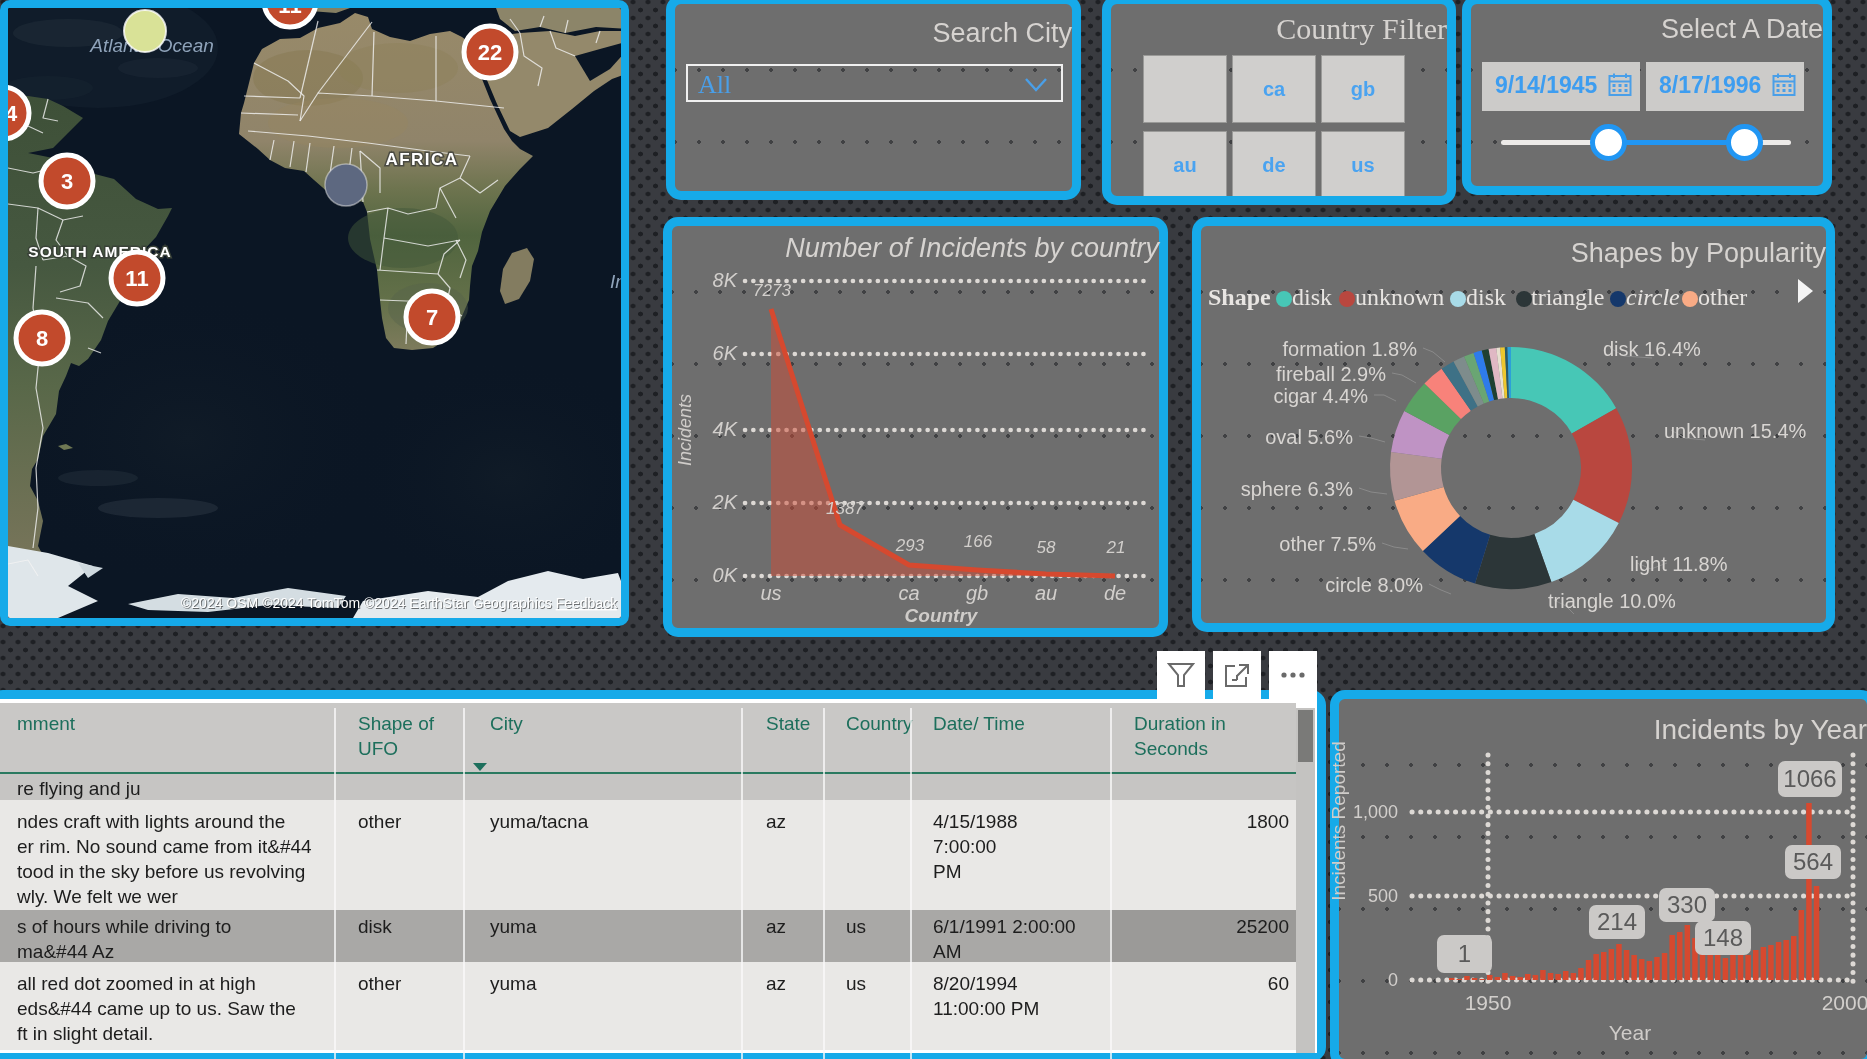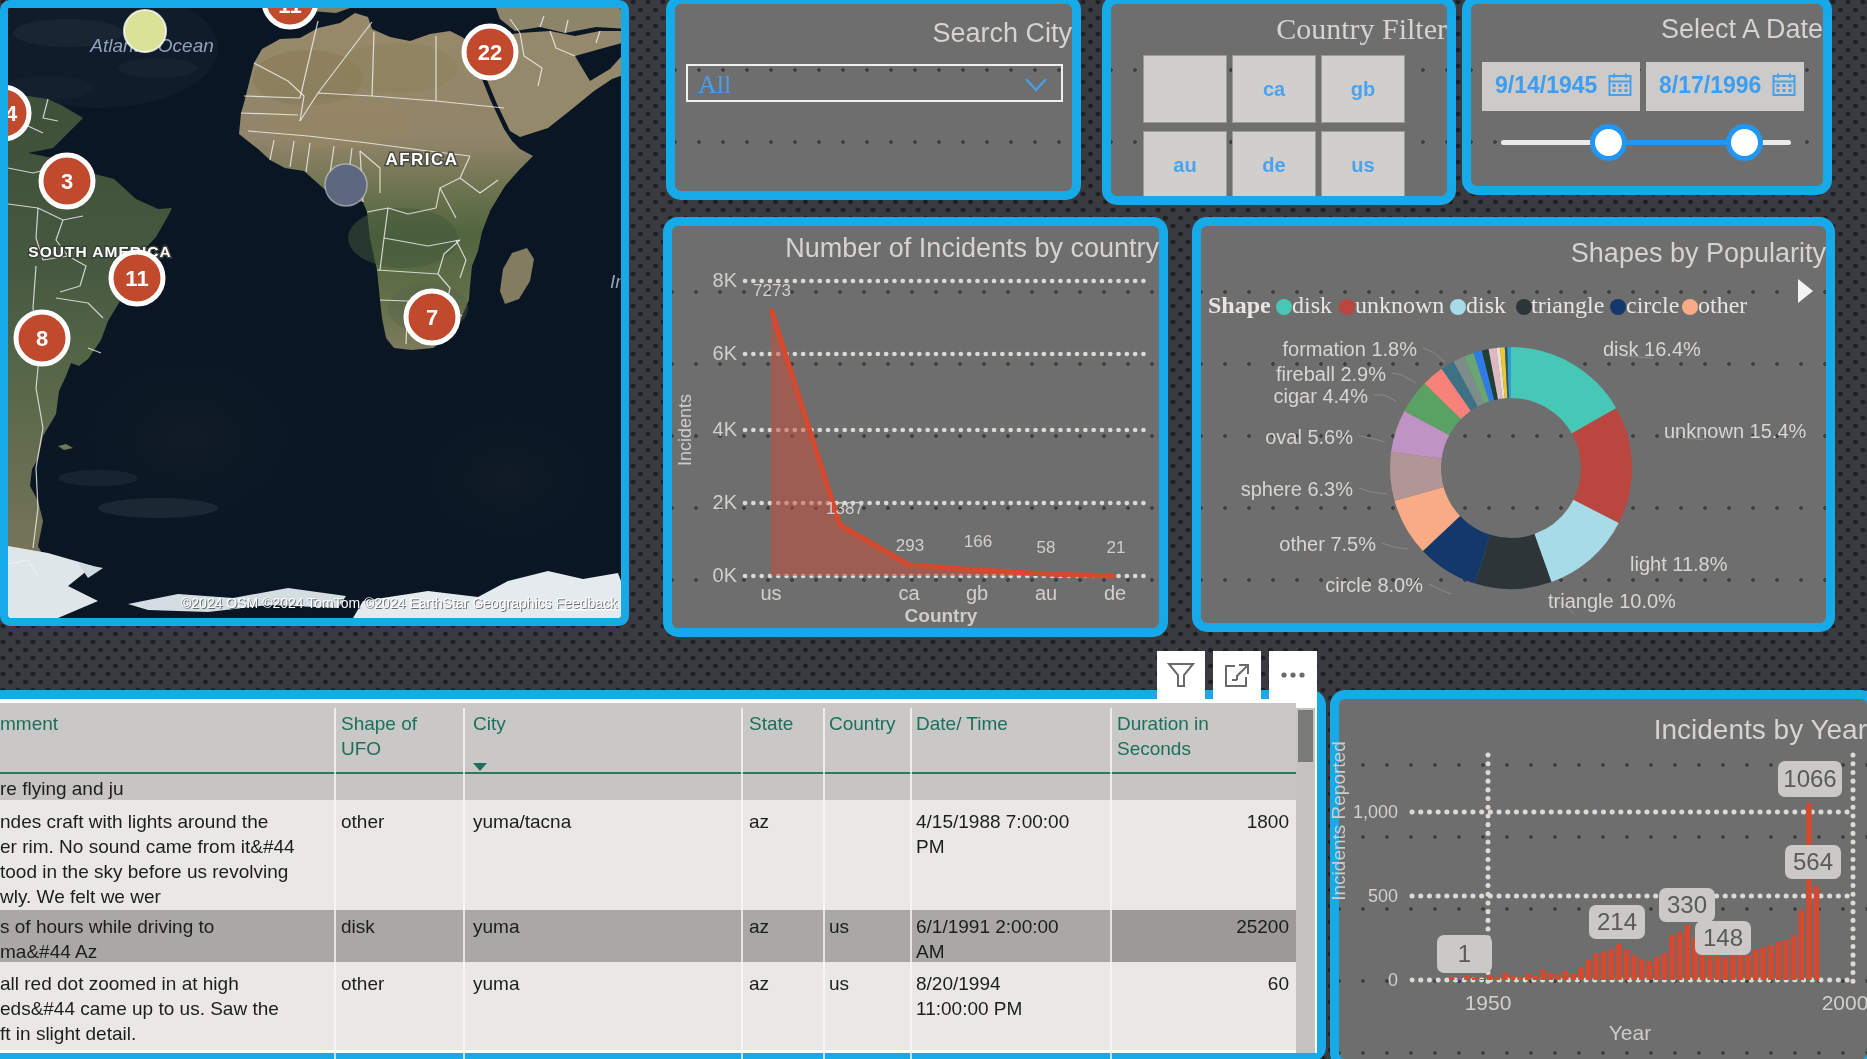--- a/index.html
+++ b/index.html
@@ -10,21 +10,21 @@
                     radial-gradient(circle, #1e2024 2.2px, transparent 2.7px);
   background-size: 15px 16px, 15px 16px;
   background-position: 3px 2px, 10.5px 10px; }
 .panel { position:absolute; border:9px solid #16aae9; border-radius:15px; background-color:#6e6e6e;
   background-image: radial-gradient(circle, rgba(18,20,24,0.5) 1.6px, transparent 2.1px);
   background-size: 24px 72px; background-position: 12px 30px; }
 .ptitle { width:100%; text-align:right; color:#d6d3d0; font-size:27px; }
 .lgt { position:absolute; top:50px; font-family:"Liberation Serif",serif; color:#e8e5e2; font-size:24px; white-space:nowrap; }
 .lgd { position:absolute; top:57px; width:16px; height:16px; border-radius:50%; }
 .thtxt { color:#1d6f5c !important; }
-.tcell { position:absolute; font-size:19px; color:#1d1d1d; line-height:25px; }
+.tcell { position:absolute; font-size:19px; color:#1d1d1d; line-height:25px;padding-left:17px; }
 .trow { position:absolute; left:3px; width:1296px; }
 .thead { position:absolute; left:3px; width:1296px; background:#c9c8c6; }
 </style></head>
 <body>
 <div id="canvas">
 
 <div class="panel" id="pmap" style="left:0;top:0;width:629px;height:626px;border-width:8px;border-radius:10px;background:#0c1624;overflow:hidden;">
 <svg width="613" height="610" viewBox="0 0 613 610">
 <defs>
 <linearGradient id="afr" x1="0" y1="0" x2="0" y2="1">
@@ -228,21 +228,21 @@
             <rect x="16.5" y="16" width="3" height="3"></rect>
           </g>
         </svg>
   </div>
   <div style="position:absolute;left:30px;top:136px;width:290px;height:5px;background:#eceae8;border-radius:3px;"></div>
   <div style="position:absolute;left:137px;top:136px;width:136px;height:5px;background:#2196f3;"></div>
   <div class="shandle" style="left:119px;"></div>
   <div class="shandle" style="left:255px;"></div>
 </div>
 
-<div class="panel" style="left:663px;top:217px;width:505px;height:420px;">
+<div class="panel" style="left:663px;top:217px;width:505px;height:420px;font-style:italic;">
   <div class="ptitle" style="margin-top:7px;">Number of Incidents by country</div>
   <svg style="position:absolute;left:0;top:0;" width="487" height="402" viewBox="0 0 487 402">
     <line x1="73" y1="55" x2="476" y2="55" stroke="#ddd9d5" stroke-width="4.6" stroke-linecap="round" stroke-dasharray="0.1 8.2"></line>
 <line x1="73" y1="128" x2="476" y2="128" stroke="#ddd9d5" stroke-width="4.6" stroke-linecap="round" stroke-dasharray="0.1 8.2"></line>
 <line x1="73" y1="204" x2="476" y2="204" stroke="#ddd9d5" stroke-width="4.6" stroke-linecap="round" stroke-dasharray="0.1 8.2"></line>
 <line x1="73" y1="277" x2="476" y2="277" stroke="#ddd9d5" stroke-width="4.6" stroke-linecap="round" stroke-dasharray="0.1 8.2"></line>
 <line x1="73" y1="350" x2="476" y2="350" stroke="#ddd9d5" stroke-width="4.6" stroke-linecap="round" stroke-dasharray="0.1 8.2"></line>
     <text x="65" y="61" text-anchor="end" font-size="20" fill="#d2cfcc">8K</text>
 <text x="65" y="134" text-anchor="end" font-size="20" fill="#d2cfcc">6K</text>
 <text x="65" y="210" text-anchor="end" font-size="20" fill="#d2cfcc">4K</text>
@@ -261,32 +261,32 @@
 <text x="305" y="374" text-anchor="middle" font-size="20" fill="#d2cfcc">gb</text>
 <text x="374" y="374" text-anchor="middle" font-size="20" fill="#d2cfcc">au</text>
 <text x="443" y="374" text-anchor="middle" font-size="20" fill="#d2cfcc">de</text>
     <text x="269" y="396" text-anchor="middle" font-size="19" fill="#cfccc9" font-weight="bold">Country</text>
     <text x="19" y="204" text-anchor="middle" font-size="18" fill="#cfccc9" transform="rotate(-90 19 204)">Incidents</text>
   </svg>
 </div>
 
 <div class="panel" style="left:1192px;top:217px;width:643px;height:415px;">
   <div class="ptitle" style="margin-top:12px;">Shapes by Popularity</div>
-  <div style="position:absolute;left:0;top:16px;width:625px;height:100px;">
+  <div style="position:absolute;left:0;top:8px;width:625px;height:100px;">
         <span class="lgt" style="left:7px;font-weight:bold;">Shape</span>
         <span class="lgd" style="left:75px;background:#47c7b6"></span>
         <span class="lgt" style="left:91px;">disk</span>
         <span class="lgd" style="left:138px;background:#b9473f"></span>
         <span class="lgt" style="left:154px;">unknown</span>
         <span class="lgd" style="left:249px;background:#a8dbe8"></span>
         <span class="lgt" style="left:265px;">disk</span>
         <span class="lgd" style="left:315px;background:#2c3638"></span>
         <span class="lgt" style="left:330px;">triangle</span>
         <span class="lgd" style="left:409px;background:#15386b"></span>
-        <span class="lgt" style="left:425px;">circle</span>
+        <span class="lgt" style="left:425px;font-style:italic;">circle</span>
         <span class="lgd" style="left:481px;background:#f9ab85"></span>
         <span class="lgt" style="left:497px;">other</span>
       </div>
   <div style="position:absolute;left:597px;top:53px;width:0;height:0;border-top:12px solid transparent;border-bottom:12px solid transparent;border-left:15px solid #f4f4f4;"></div>
   <svg style="position:absolute;left:0;top:0;" width="625" height="397" viewBox="0 0 625 397">
     <path d="M409,122 l14,8 28,2" fill="none" stroke="#8a8a8a" stroke-width="1"></path>
 <path d="M470,204 l14,8 20,2" fill="none" stroke="#8a8a8a" stroke-width="1"></path>
 <path d="M436,337 l14,6 16,-6" fill="none" stroke="#8a8a8a" stroke-width="1"></path>
 <path d="M353,374 l12,6 8,8" fill="none" stroke="#8a8a8a" stroke-width="1"></path>
 <path d="M228,358 l12,6 10,4" fill="none" stroke="#8a8a8a" stroke-width="1"></path>

